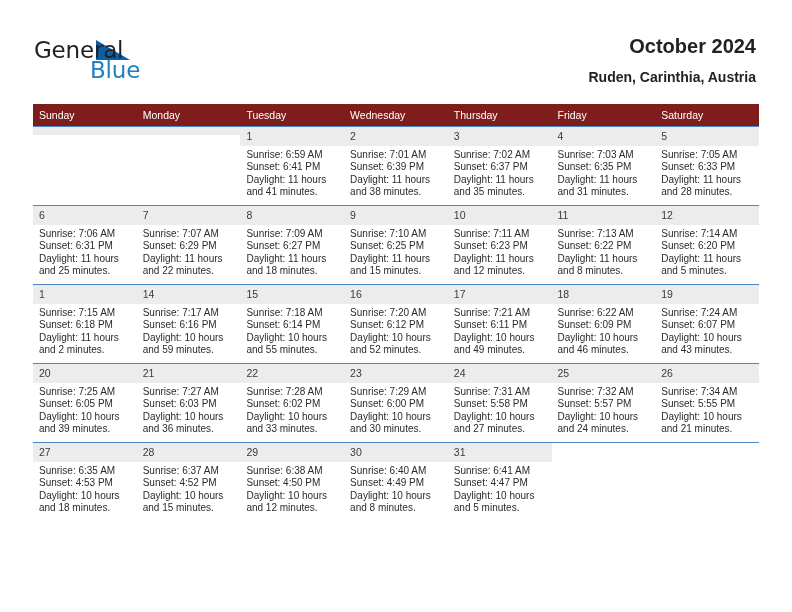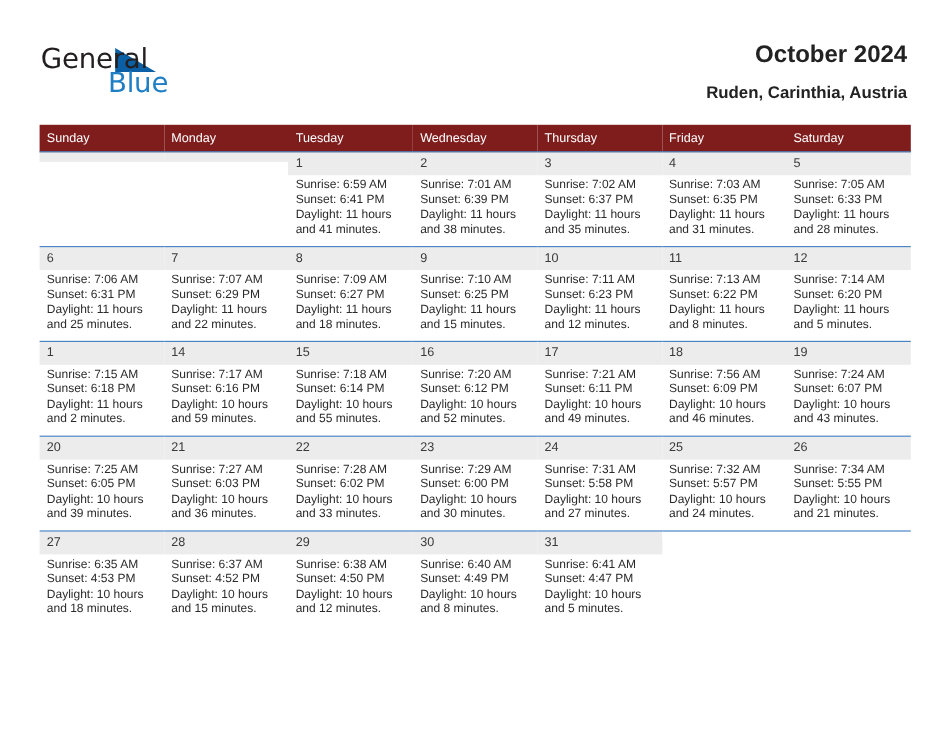--- a/index.html
+++ b/index.html
@@ -393,21 +393,21 @@
               <div>Sunset: 6:11 PM</div>
               <div>Daylight: 10 hours</div>
               <div>and 49 minutes.</div>
             </div>
           </div>
         </td>
         <td>
           <div class="cell-inner">
             <span class="daynum">18</span>
             <div class="info">
-              <div>Sunrise: 7:56 AM</div>
+              <div>Sunrise: 6:22 AM</div>
               <div>Sunset: 6:09 PM</div>
               <div>Daylight: 10 hours</div>
               <div>and 46 minutes.</div>
             </div>
           </div>
         </td>
         <td>
           <div class="cell-inner">
             <span class="daynum">19</span>
             <div class="info">

